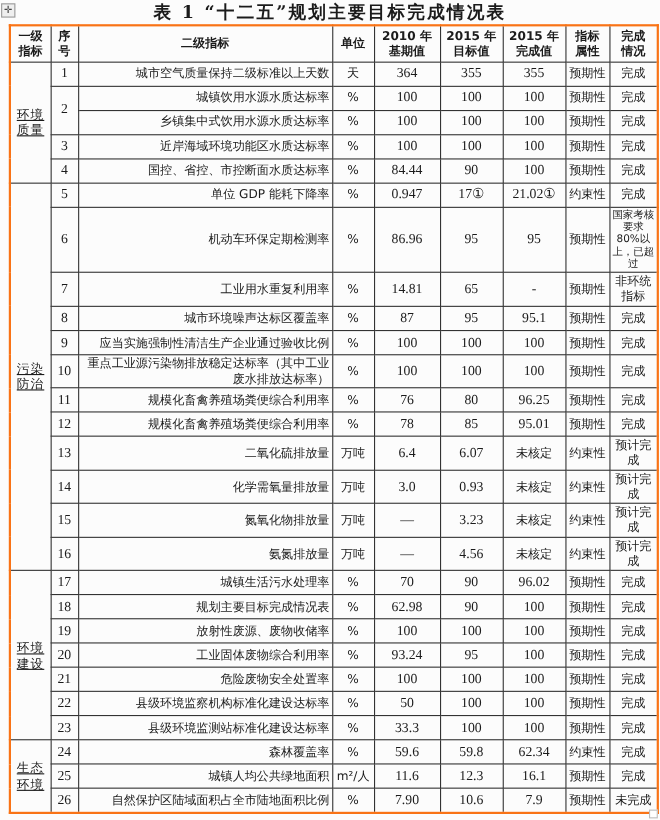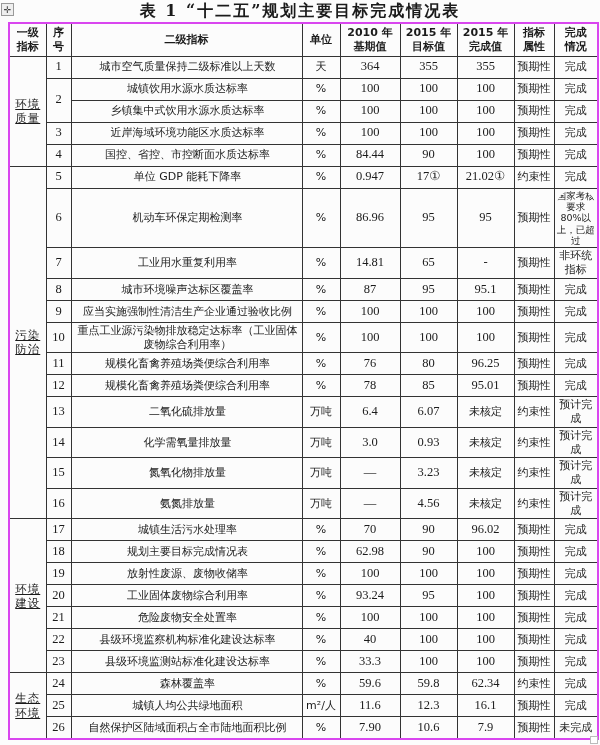--- a/index.html
+++ b/index.html
@@ -25,39 +25,39 @@
     font-size:16px;
     letter-spacing:2px;
     padding-top:1px;
     height:21px;
   }
   table{
     border-collapse:collapse;
     table-layout:fixed;
     margin-left:8px;
     width:589px;
-    border:2px solid #d946ef;
+    border:2px solid #f97316;
   }
   th,td{
     border:1px solid #333;
     padding:1px 2px;
     text-align:center;
     vertical-align:middle;
     font-size:11px;
     line-height:1.25;
     white-space:pre-line;
     overflow:hidden;
     box-sizing:border-box;
   }
   th{font-weight:bold;height:33px;font-size:11px;}
   td{height:22px;}
-  td.ind{text-align:center;padding-left:4px;}
+  td.ind{text-align:right;padding-left:4px;}
   td.num{font-family:"Liberation Serif",serif;font-size:12.5px;}
   td.cat{font-size:11.5px;letter-spacing:1px;text-decoration:underline;}
-  td.small{font-size:9.5px;line-height:1.2;padding:1px 1px;border-radius:22px;}
+  td.small{font-size:9.5px;line-height:1.2;padding:1px 1px;}
   .corner{
     position:absolute;right:2px;bottom:1px;
     width:6px;height:6px;border:1px solid #bbb;background:#fff;
   }
 </style>
 </head>
 <body>
 
 <div class="handle">✛</div>
 
@@ -194,21 +194,21 @@
         <td class="ind">应当实施强制性清洁生产企业通过验收比例</td>
         <td>%</td>
         <td class="num">100</td>
         <td class="num">100</td>
         <td class="num">100</td>
         <td>预期性</td>
         <td>完成</td>
       </tr>
       <tr>
         <td class="num">10</td>
-        <td class="ind">重点工业源污染物排放稳定达标率（工业固体废物综合利用率）</td>
+        <td class="ind">重点工业源污染物排放稳定达标率（其中工业废水排放达标率）</td>
         <td>%</td>
         <td class="num">100</td>
         <td class="num">100</td>
         <td class="num">100</td>
         <td>预期性</td>
         <td>完成</td>
       </tr>
       <tr>
         <td class="num">11</td>
         <td class="ind">规模化畜禽养殖场粪便综合利用率</td>
@@ -318,21 +318,21 @@
         <td class="num">100</td>
         <td class="num">100</td>
         <td class="num">100</td>
         <td>预期性</td>
         <td>完成</td>
       </tr>
       <tr>
         <td class="num">22</td>
         <td class="ind">县级环境监察机构标准化建设达标率</td>
         <td>%</td>
-        <td class="num">40</td>
+        <td class="num">50</td>
         <td class="num">100</td>
         <td class="num">100</td>
         <td>预期性</td>
         <td>完成</td>
       </tr>
       <tr>
         <td class="num">23</td>
         <td class="ind">县级环境监测站标准化建设达标率</td>
         <td>%</td>
         <td class="num">33.3</td>

